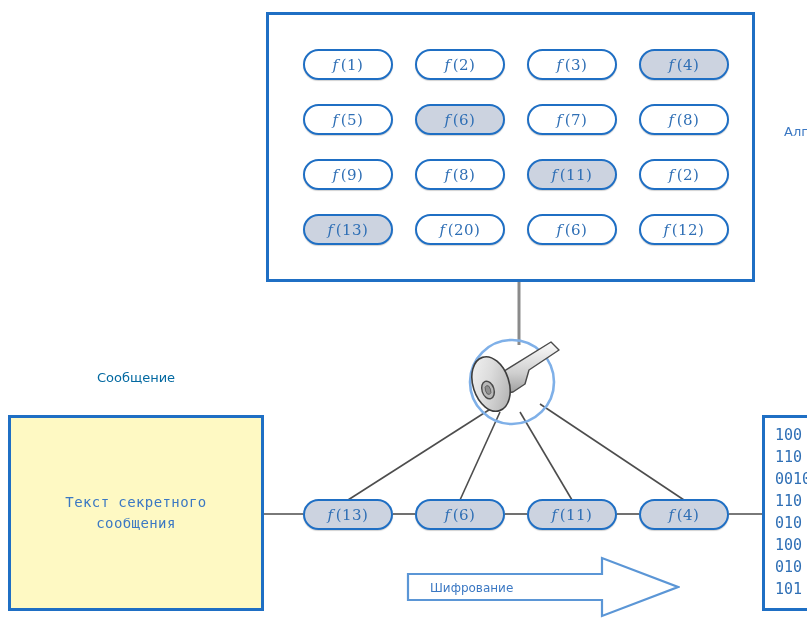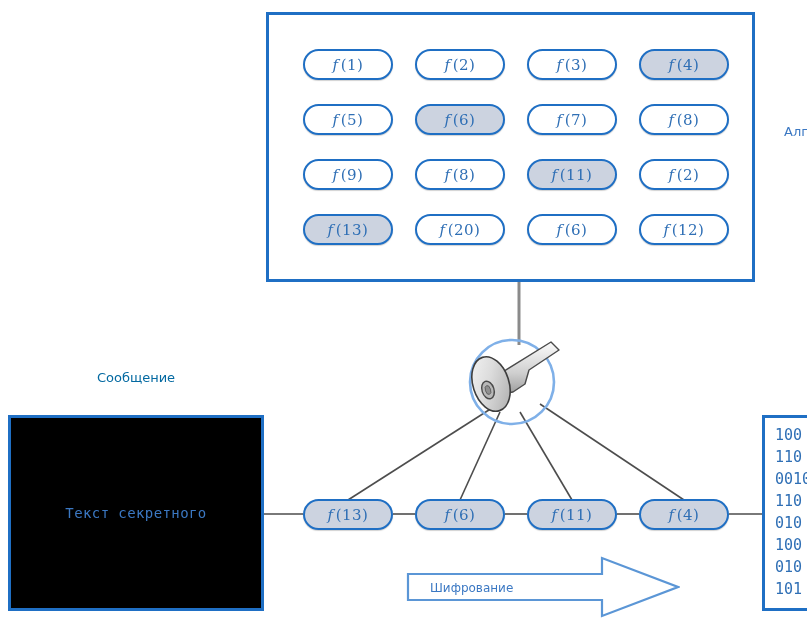--- a/index.html
+++ b/index.html
@@ -73,21 +73,21 @@
 
   
   #message-box {
     position: absolute;
     left: 8px;
     top: 415px;
     width: 256px;
     height: 196px;
     box-sizing: border-box;
     border: 3px solid #1f6fc4;
-    background: #000000;
+    background: #fef9c3;
     display: flex;
     align-items: center;
     justify-content: center;
   }
   #message-text {
     font-family: "DejaVu Sans Mono", monospace;
     font-size: 14px;
     color: #3b78c3;
     text-align: center;
     line-height: 1.5;
@@ -256,20 +256,21 @@
         <span class="fn-arg">(12)</span>
       </div>
   </div>
 
   <div id="algo-caption">Алгоритм</div>
 
   <div id="message-label">Сообщение</div>
   <div id="message-box">
     <div id="message-text">
       <div>Текст секретного</div>
+      <div>сообщения</div>
     </div>
   </div>
 
   <div id="key-figure">
     <svg viewBox="0 0 112 100" width="112" height="100">
       <defs>
         <linearGradient id="keyGrad" x1="0" y1="0" x2="1" y2="1">
           <stop offset="0%" stop-color="#f5f5f5"></stop>
           <stop offset="45%" stop-color="#dcdcdc"></stop>
           <stop offset="100%" stop-color="#a9a9a9"></stop>

